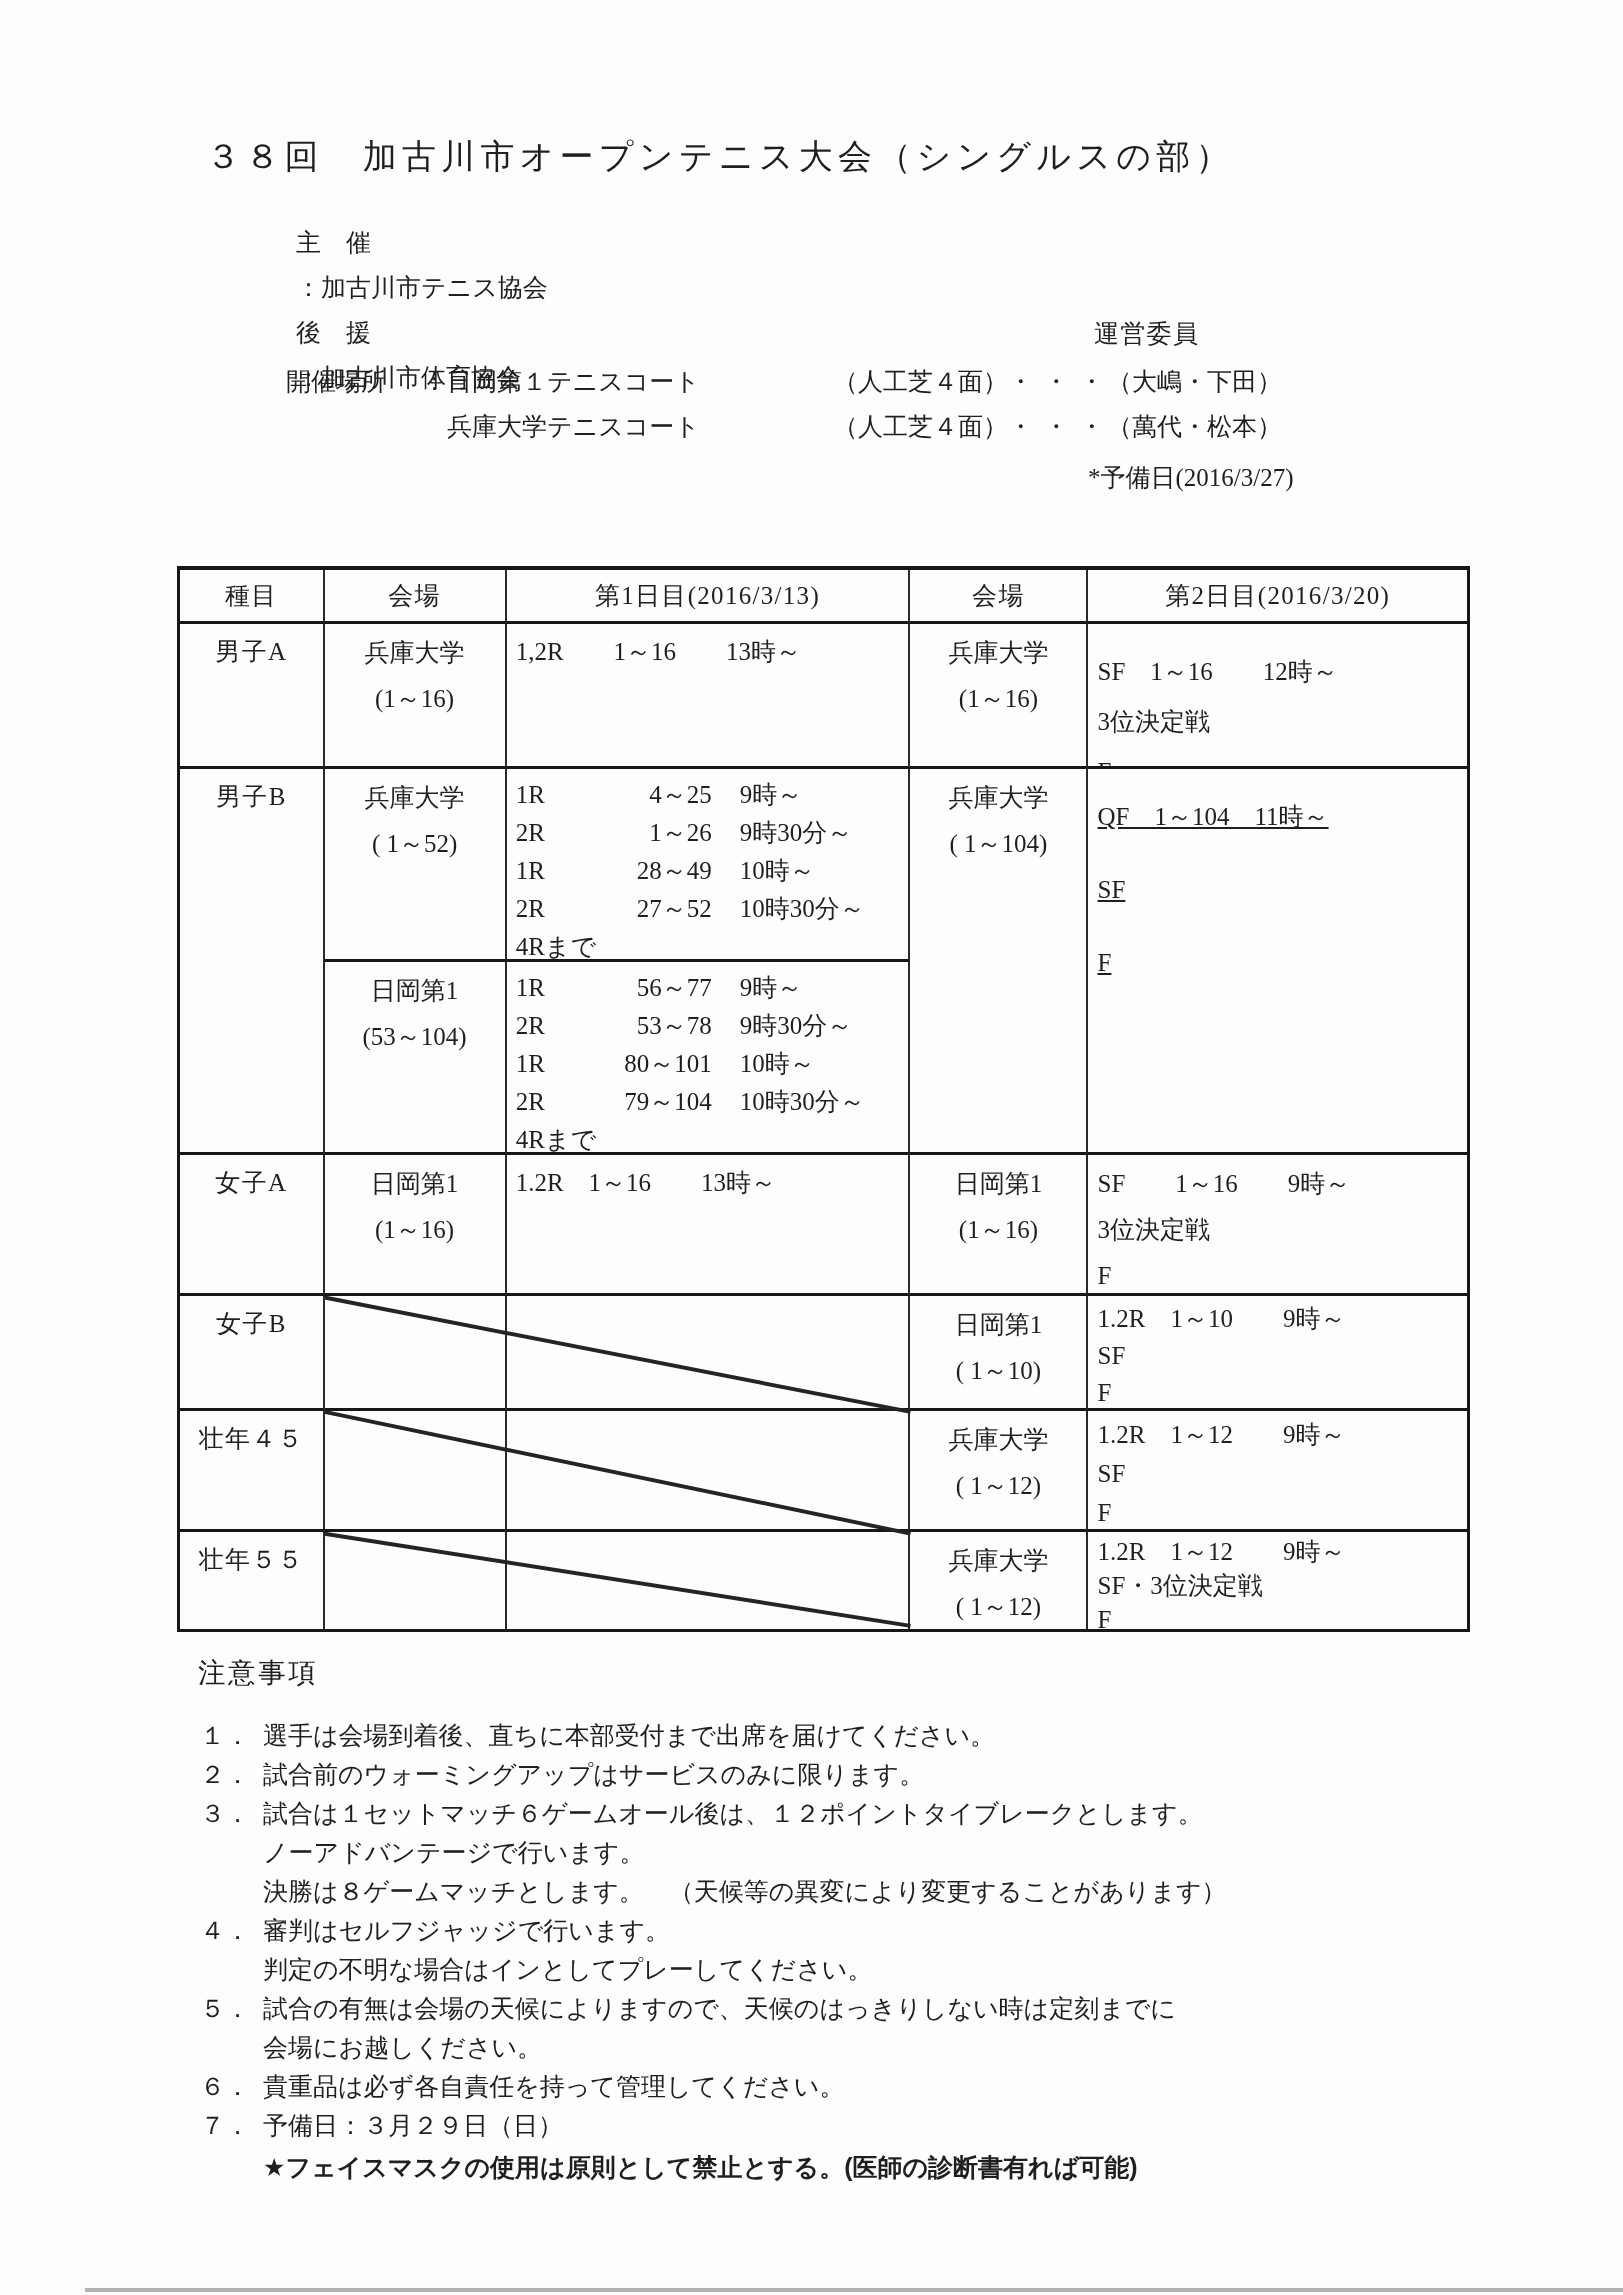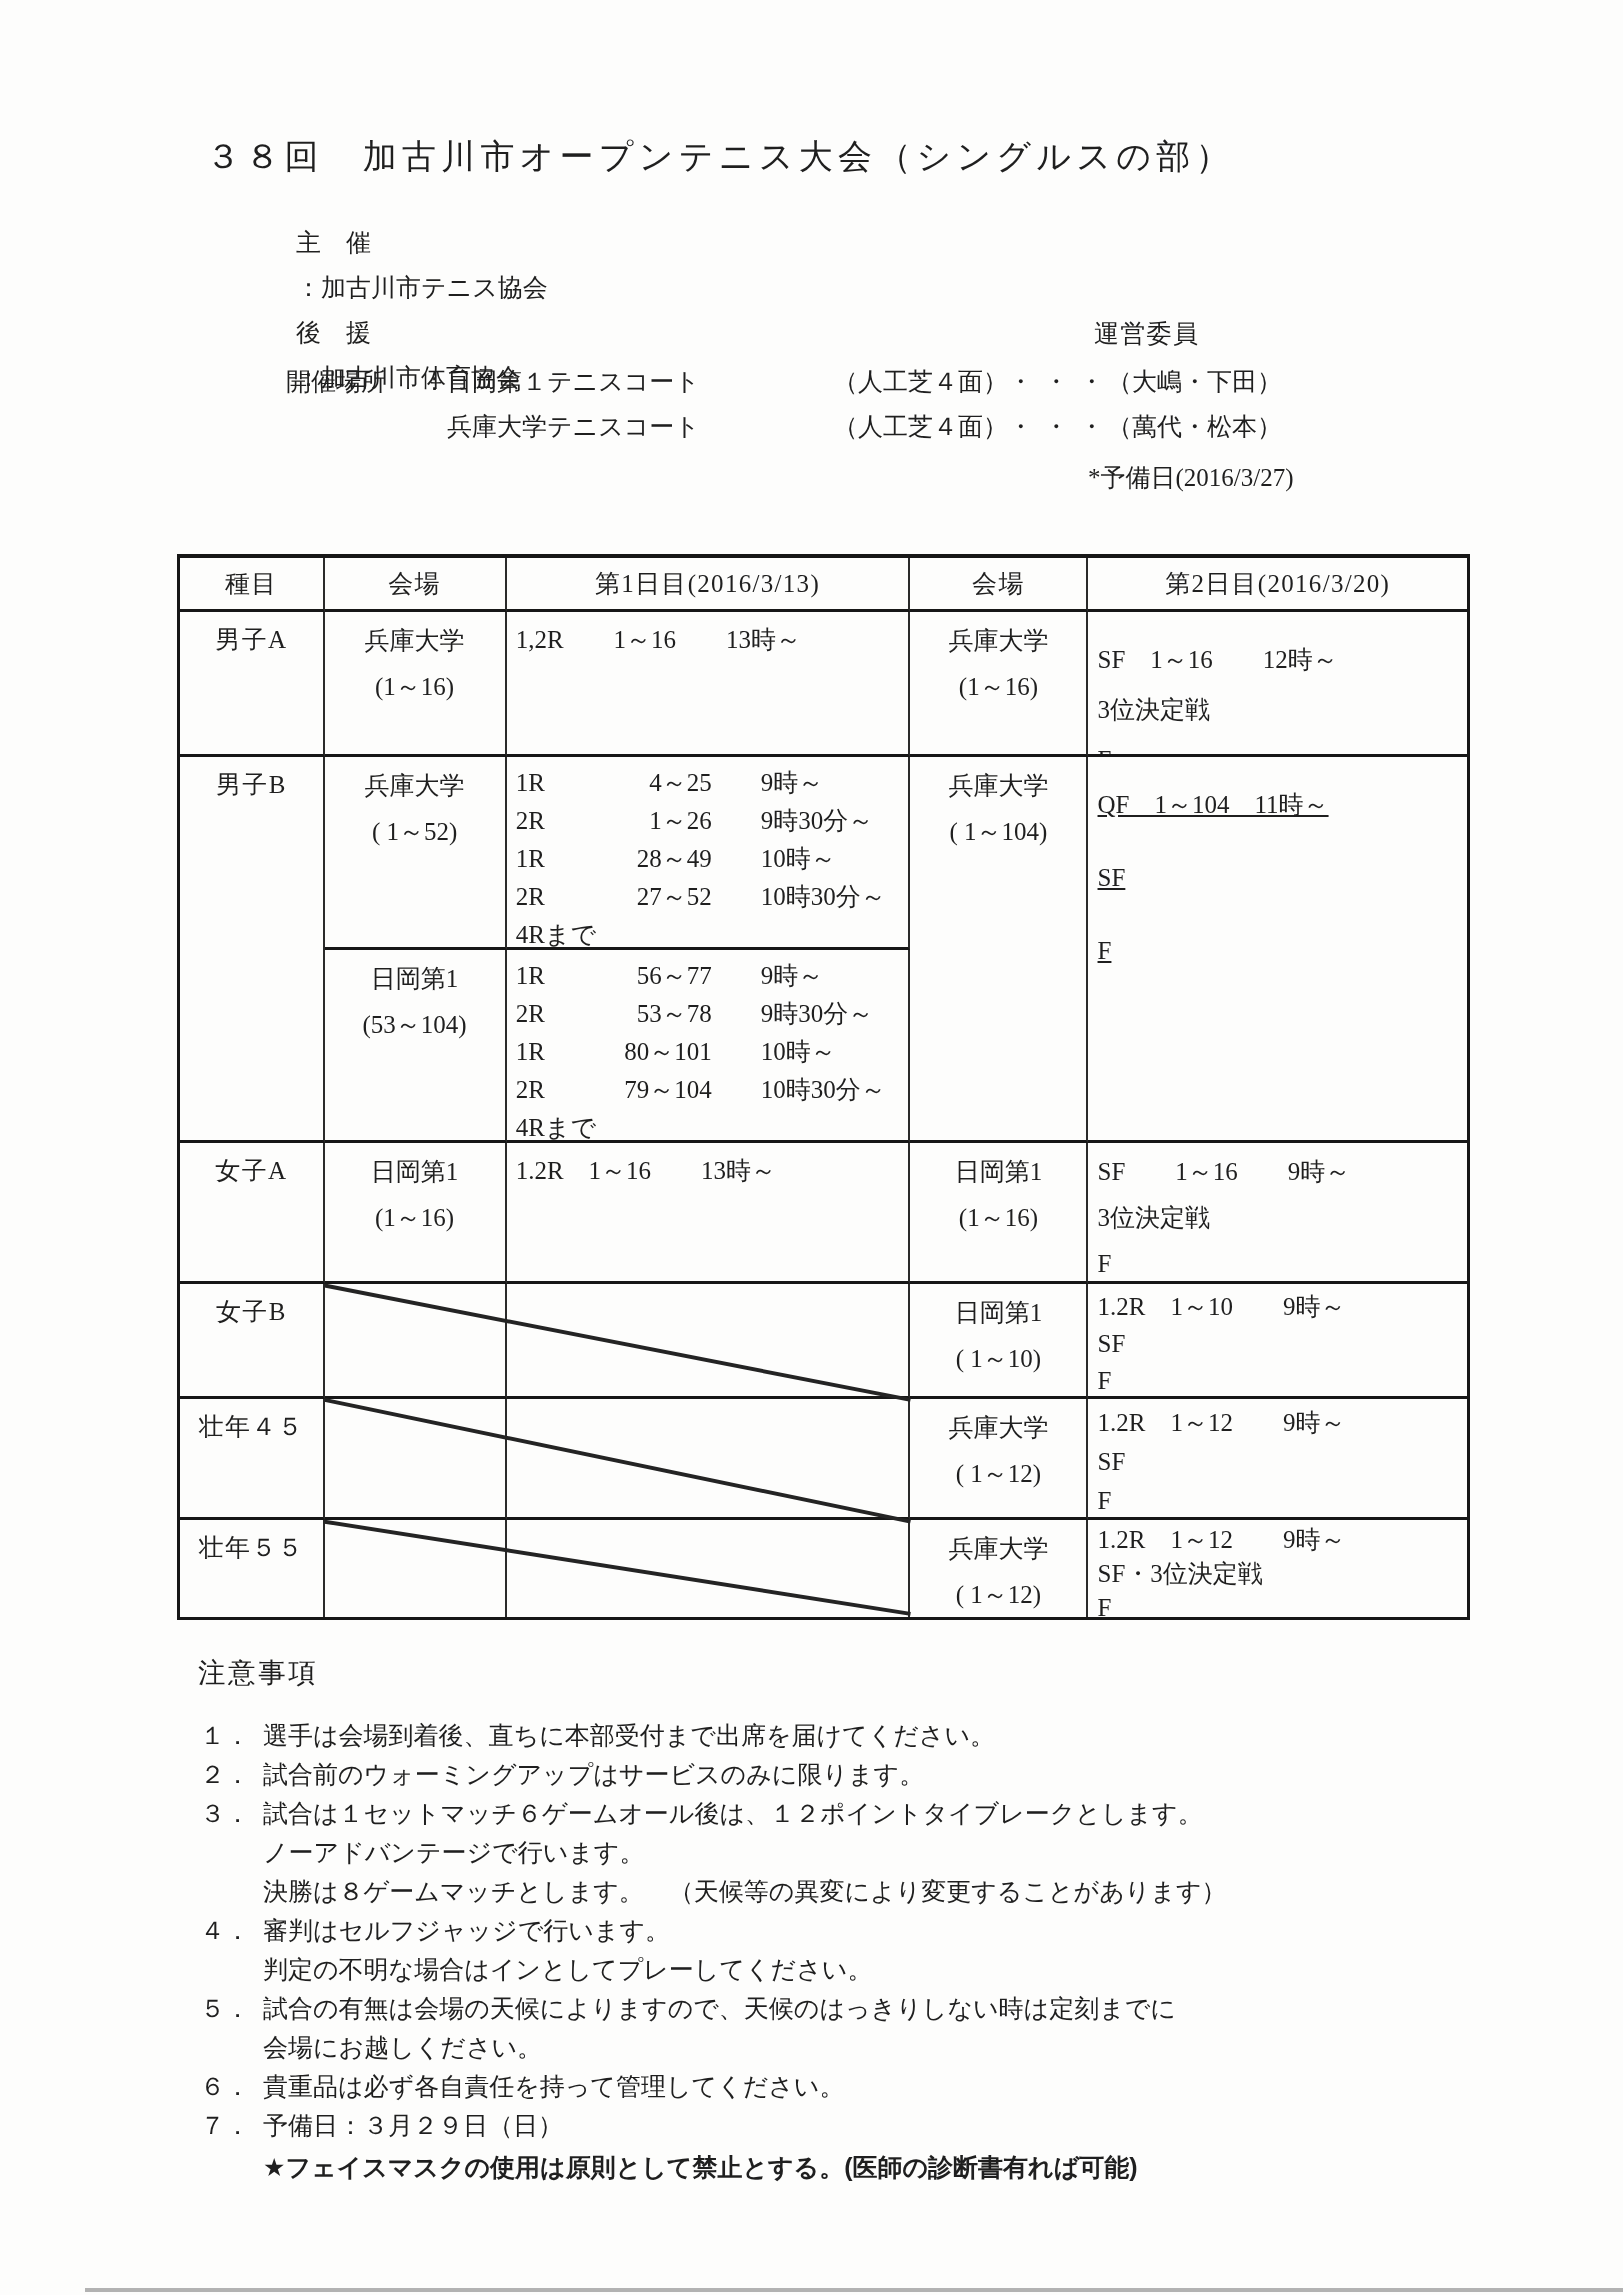--- a/index.html
+++ b/index.html
@@ -31,21 +31,21 @@
     font-size:25px;line-height:45px;
     display:grid;grid-template-columns:136px 411px 175px 99px auto;
   }
   .venues .dots{letter-spacing:10.5px;}
   .reserve-note{
     position:absolute;left:1088px;top:461px;
     font-size:25px;
   }
   
   .tablewrap{
-    position:absolute;left:177px;top:554px;width:1293px;height:1066px;
+    position:absolute;left:177px;top:566px;width:1293px;height:1066px;
     border:3.3px solid #171717;border-top-width:4.6px;
     box-sizing:border-box;
   }
   .tgrid{
     display:grid;width:100%;height:100%;
     grid-template-columns:11.24% 14.13% 31.39% 13.82% 29.42%;
     grid-template-rows:54px 145px 193px 193px 141px 115px 121px 1fr;
   }
   .cell{
     border-right:2px solid #2a2a2a;
@@ -59,21 +59,21 @@
   .r5{grid-row:5}.r6{grid-row:6}.r7{grid-row:7}.r8{grid-row:8}
   .rbspan{grid-row:3/5;}
   .th{display:flex;align-items:center;justify-content:center;letter-spacing:1.3px;}
   .event{text-align:center;padding-top:10.5px;letter-spacing:1.3px;}
   .venue{text-align:center;padding-top:6px;line-height:46px;}
   .day{padding:6.5px 0 0 9.2px;}
   .day-single{line-height:42px;}
   .sline{display:flex;line-height:38px;white-space:nowrap;}
   .sround{width:65px;flex:none;}
   .srange{width:131px;flex:none;text-align:right;}
-  .stime{margin-left:49px;}
+  .stime{margin-left:28px;}
   .d2{white-space:nowrap;}
   .lh-a{line-height:50px;padding-top:23px;}
   .lh-b{line-height:73px;padding-top:11px;text-decoration:underline;}
   .lh-c{line-height:46px;padding-top:6px;}
   .lh-d{line-height:37px;padding-top:3.9px;}
   .lh-e{line-height:39px;padding-top:3.9px;}
   .lh-f{line-height:34px;padding-top:2.6px;}
   .diag{
     position:absolute;left:0;top:0;width:100%;height:100%;
     pointer-events:none;

